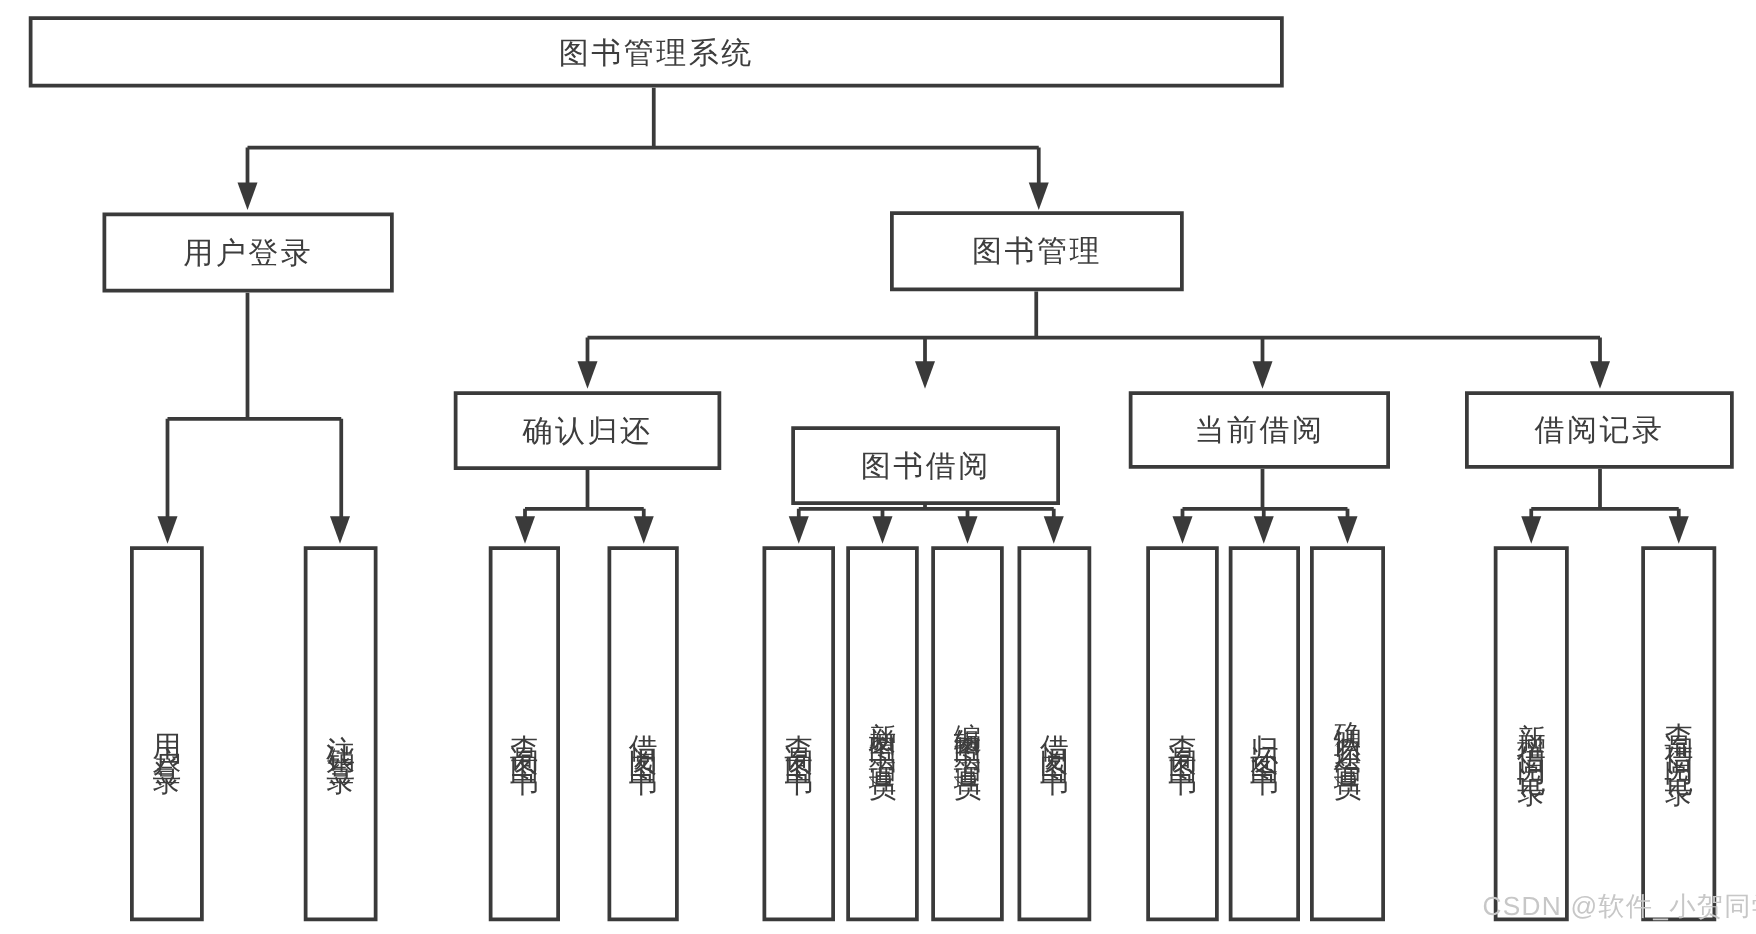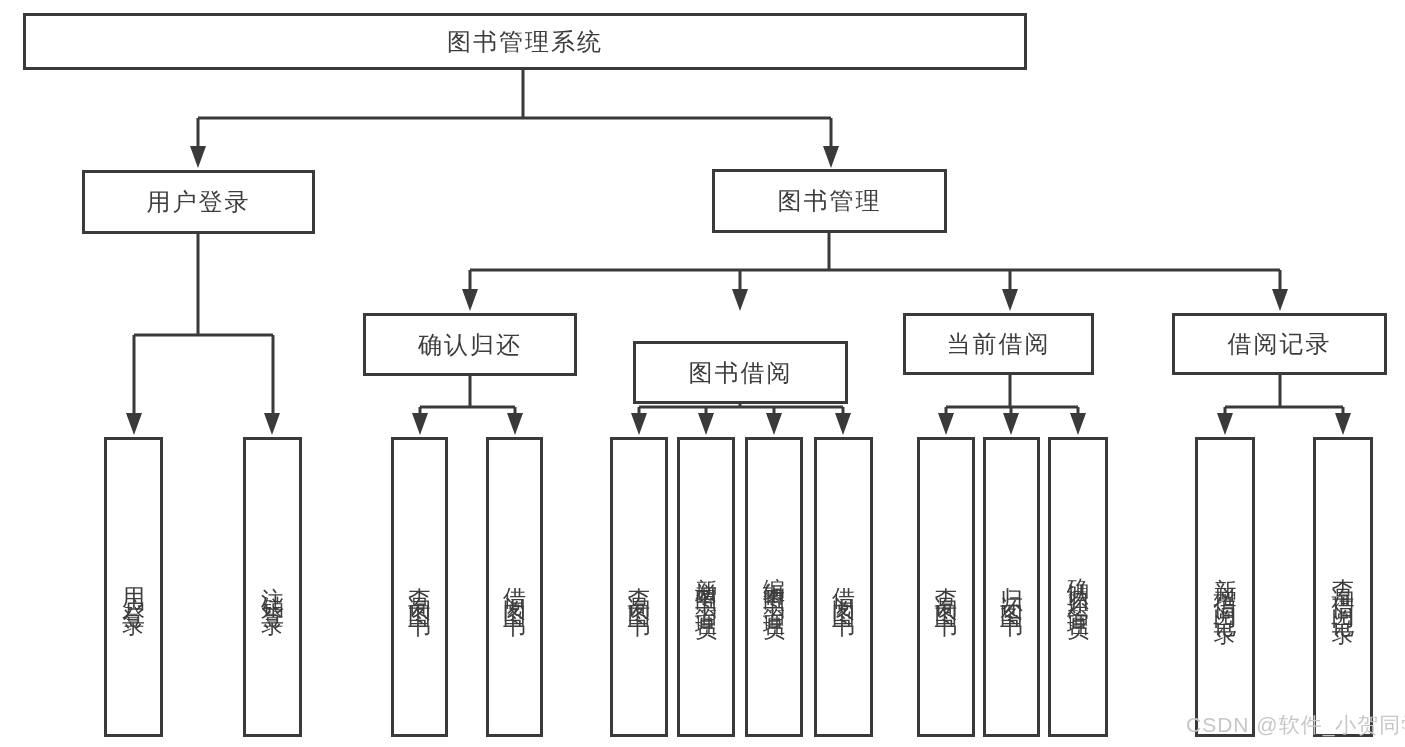--- a/index.html
+++ b/index.html
@@ -71,21 +71,21 @@
   <div class="node" style="left:712px;top:169px;width:235px;height:64px;">
     <span>图书管理</span>
   </div>
 
   <div class="node" style="left:363px;top:313px;width:214px;height:63px;">
     <span>确认归还</span>
   </div>
   <div class="node" style="left:633px;top:313px;width:215px;height:63px;margin-top:28px;">
     <span>图书借阅</span>
   </div>
-  <div class="node" style="left:903px;top:313px;width:191px;height:62px;">
+  <div class="node" style="left:903px;top:313px;width:209px;height:62px;">
     <span>当前借阅</span>
   </div>
   <div class="node" style="left:1172px;top:313px;width:215px;height:62px;">
     <span>借阅记录</span>
   </div>
 
   <div class="node leaf" style="left:104px;top:437px;width:59px;height:300px;">
     <span>用户登录</span>
   </div>
   <div class="node leaf" style="left:243px;top:437px;width:59px;height:300px;">

